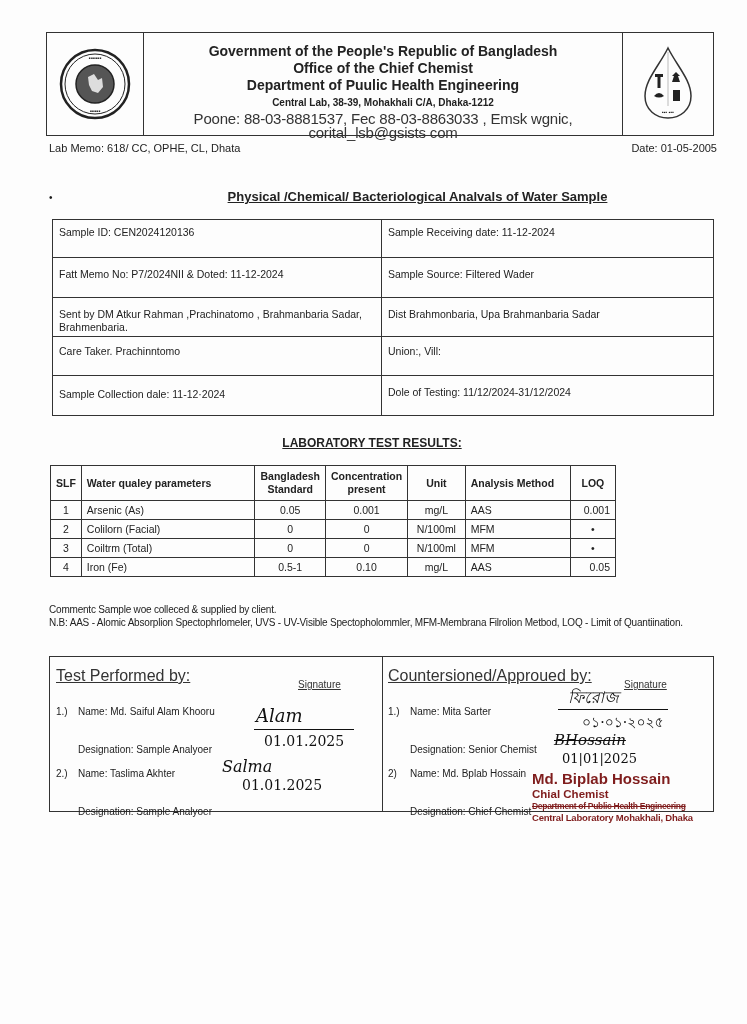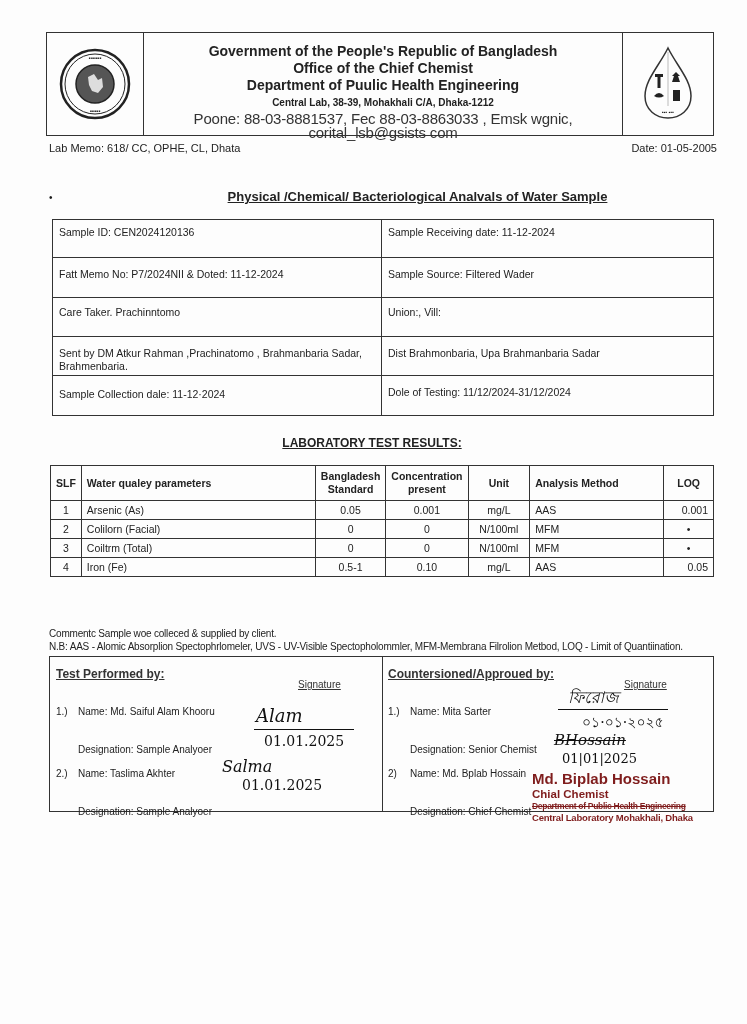--- a/index.html
+++ b/index.html
@@ -29,37 +29,37 @@
   .info-row { display:flex; border-top:1.5px solid #333; }
   .info-row:first-child { border-top:none; }
   .info-cell { font-size:10.5px; padding:6px 6px; box-sizing:border-box; line-height:13px; color:#222; }
   .info-cell.l { width:329px; border-right:1.5px solid #333; }
   .info-cell.r { flex:1; }
 
   .lab-title { left:0; width:744px; top:436px; text-align:center; font-size:12px; font-weight:bold; text-decoration:underline; color:#222; }
 
   
   table.results {
-    position:absolute; left:50px; top:465px; width:664px; border-collapse:collapse; font-size:10.5px; color:#222;
+    position:absolute; left:50px; top:465px; width:566px; border-collapse:collapse; font-size:10.5px; color:#222;
   }
   table.results th, table.results td { border:1.5px solid #333; padding:1px 5px; line-height:13px; }
   table.results th { font-weight:bold; text-align:center; height:32px; vertical-align:middle; }
   table.results th.left { text-align:left; }
   table.results td { height:16px; }
   .c { text-align:center; }
   .rt { text-align:right; }
 
-  .comment { left:49px; top:603px; font-size:10px; line-height:13px; color:#222; width:670px; letter-spacing:-0.2px;margin-top:24px; }
+  .comment { left:49px; top:603px; font-size:10px; line-height:13px; color:#222; width:670px; letter-spacing:-0.2px; }
 
   
   .sig-wrap { left:49px; top:656px; width:665px; height:156px; border:1.5px solid #333; box-sizing:border-box; }
   .sig-half { position:absolute; top:0; height:100%; }
   .sig-half.left { left:0; width:332px; border-right:1.5px solid #333; }
   .sig-half.right { left:332px; right:0; }
-  .sig-head { position:absolute; left:6px; top:10px; font-size:12px; font-weight:bold; text-decoration:underline; color:#333; }
+  .sig-head { position:absolute; left:6px; top:10px; font-size:16px; font-weight:normal; text-decoration:underline; color:#333; }
   .sig-label { position:absolute; top:22px; font-size:10px; text-decoration:underline; color:#333; }
   .person { position:absolute; left:6px; font-size:10px; line-height:14px; color:#222; }
   .person .num { display:inline-block; width:22px; }
   .person .line2 { padding-left:22px; margin-top:24px; }
   .hand { position:absolute; font-family:"DejaVu Serif", serif; font-style:italic; color:#111; }
   .stamp { position:absolute; color:#7f1d1d; text-align:left; }
 </style>
 </head>
 <body>
 
@@ -103,26 +103,26 @@
 <div class="abs info">
   <div class="info-row" style="height:37px">
     <div class="info-cell l">Sample ID: CEN2024120136</div>
     <div class="info-cell r">Sample Receiving date: 11-12-2024</div>
   </div>
   <div class="info-row" style="height:39px">
     <div class="info-cell l" style="padding-top:10px">Fatt Memo No: P7/2024NII &amp; Doted: 11-12-2024</div>
     <div class="info-cell r" style="padding-top:10px">Sample Source: Filtered Wader</div>
   </div>
   <div class="info-row" style="height:38px">
+    <div class="info-cell l" style="padding-top:10px">Sent by DM Atkur Rahman ,Prachinatomo , Brahmanbaria Sadar, Brahmenbaria.</div>
+    <div class="info-cell r" style="padding-top:10px">Dist Brahmonbaria, Upa Brahmanbaria Sadar</div>
+  </div>
+  <div class="info-row" style="height:38px">
     <div class="info-cell l" style="padding-top:8px">Care Taker. Prachinntomo</div>
     <div class="info-cell r" style="padding-top:8px">Union:, Vill:</div>
-  </div>
-  <div class="info-row" style="height:38px">
-    <div class="info-cell l" style="padding-top:10px">Sent by DM Atkur Rahman ,Prachinatomo , Brahmanbaria Sadar, Brahmenbaria.</div>
-    <div class="info-cell r" style="padding-top:10px">Dist Brahmonbaria, Upa Brahmanbaria Sadar</div>
   </div>
   <div class="info-row" style="height:39px">
     <div class="info-cell l" style="padding-top:12px">Sample Collection dale: 11-12·2024</div>
     <div class="info-cell r" style="padding-top:10px">Dole of Testing: 11/12/2024-31/12/2024</div>
   </div>
 </div>
 
 <div class="abs lab-title">LABORATORY TEST RESULTS:</div>
 
 <table class="results">

